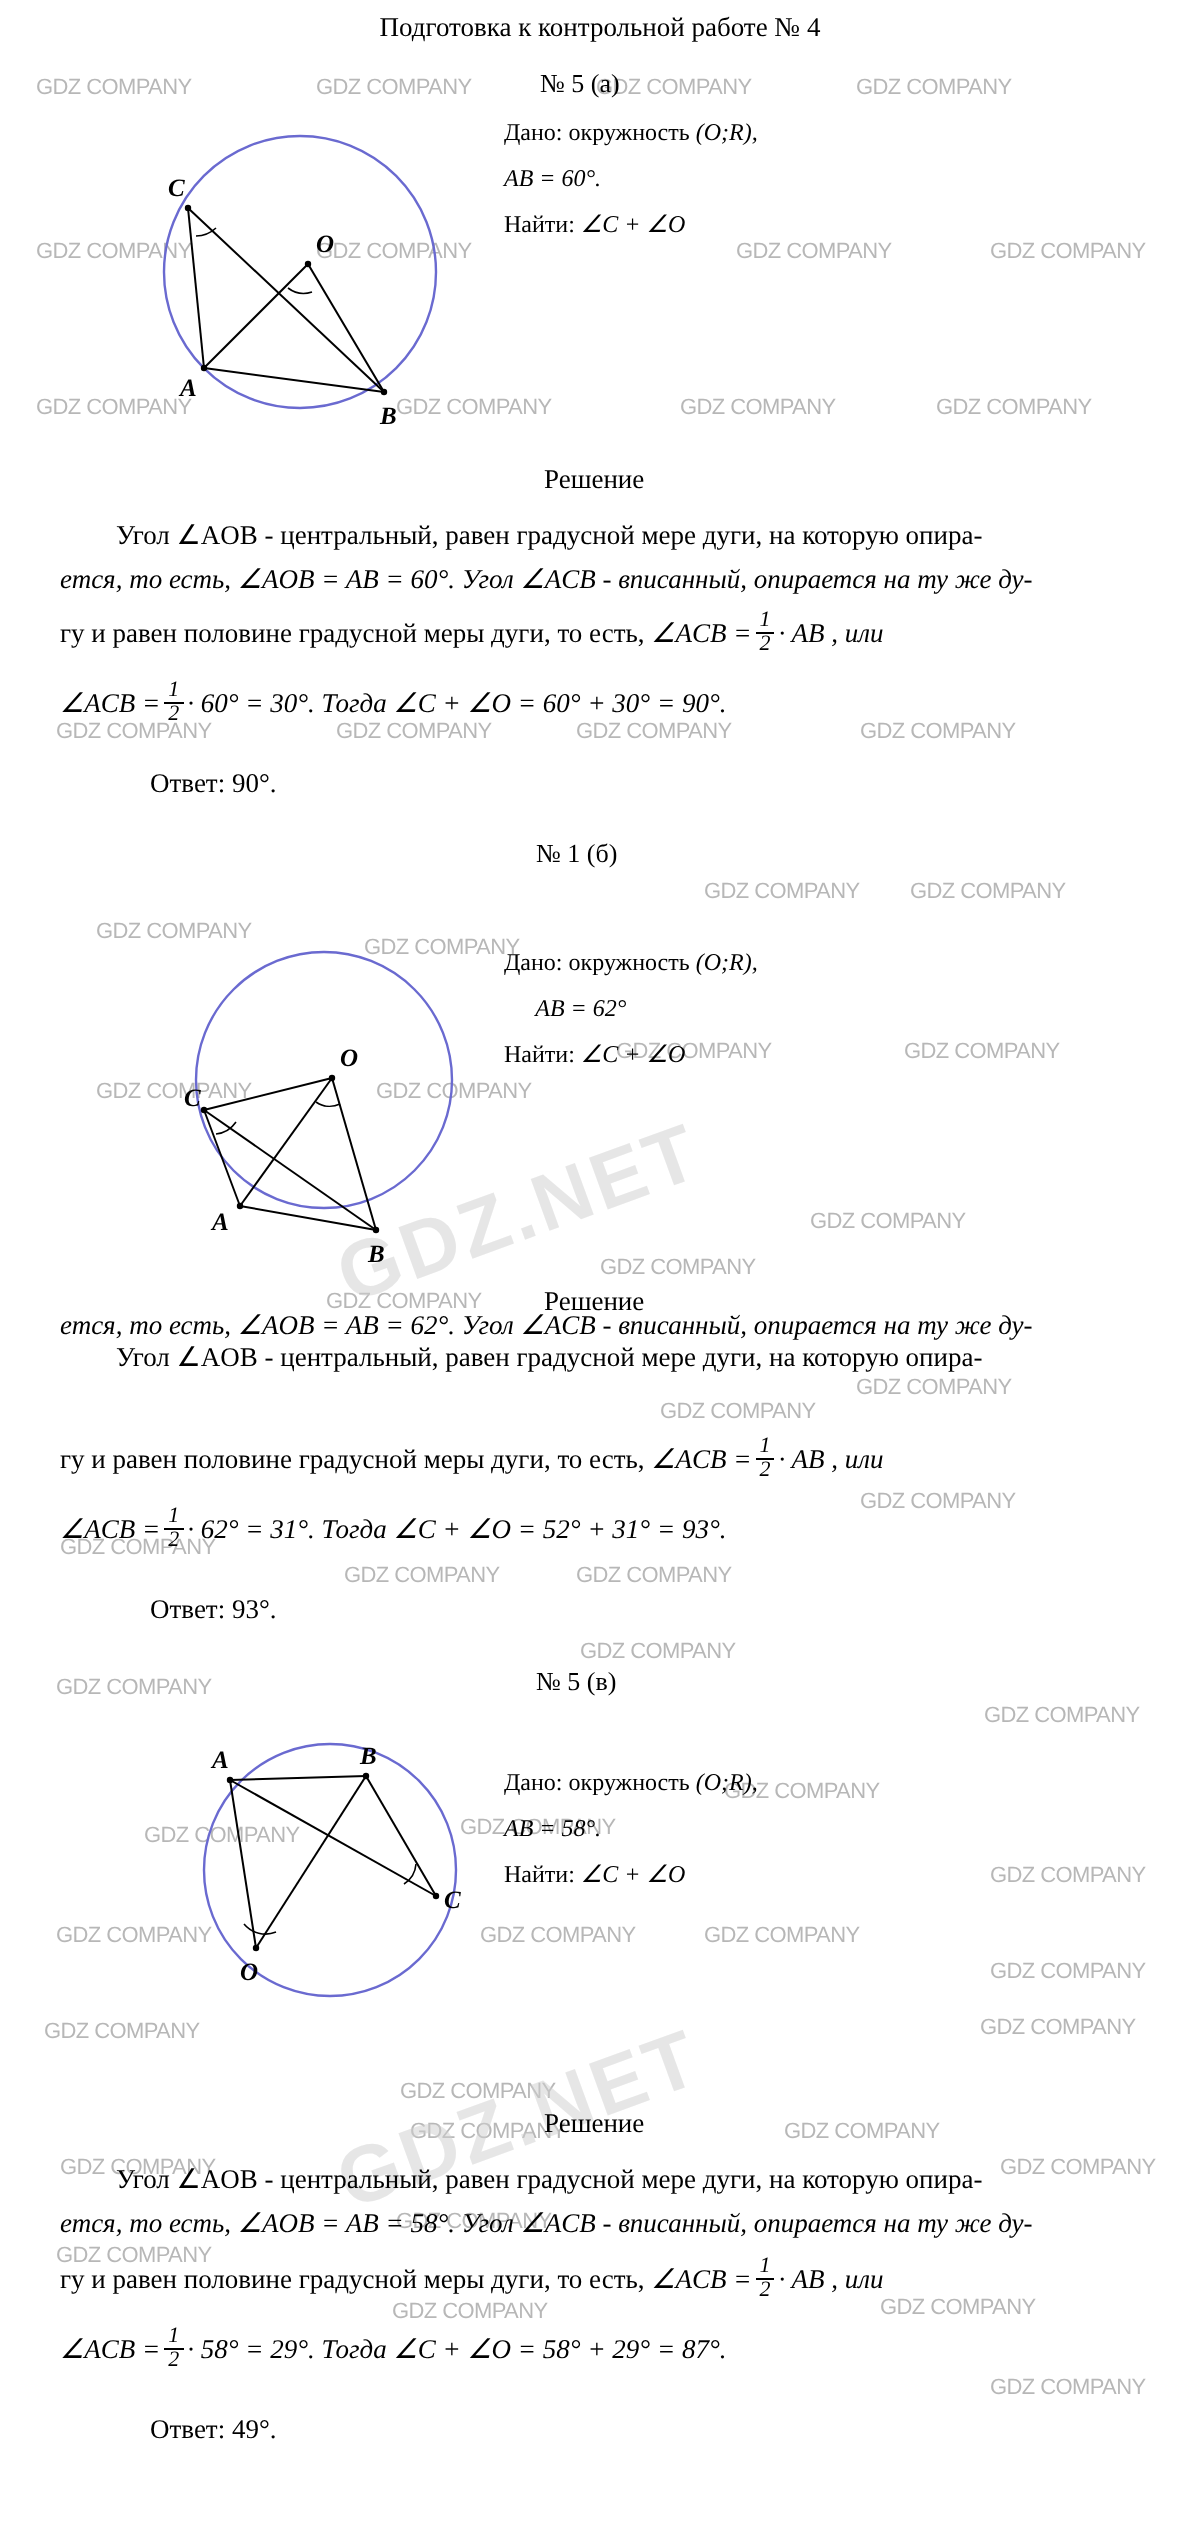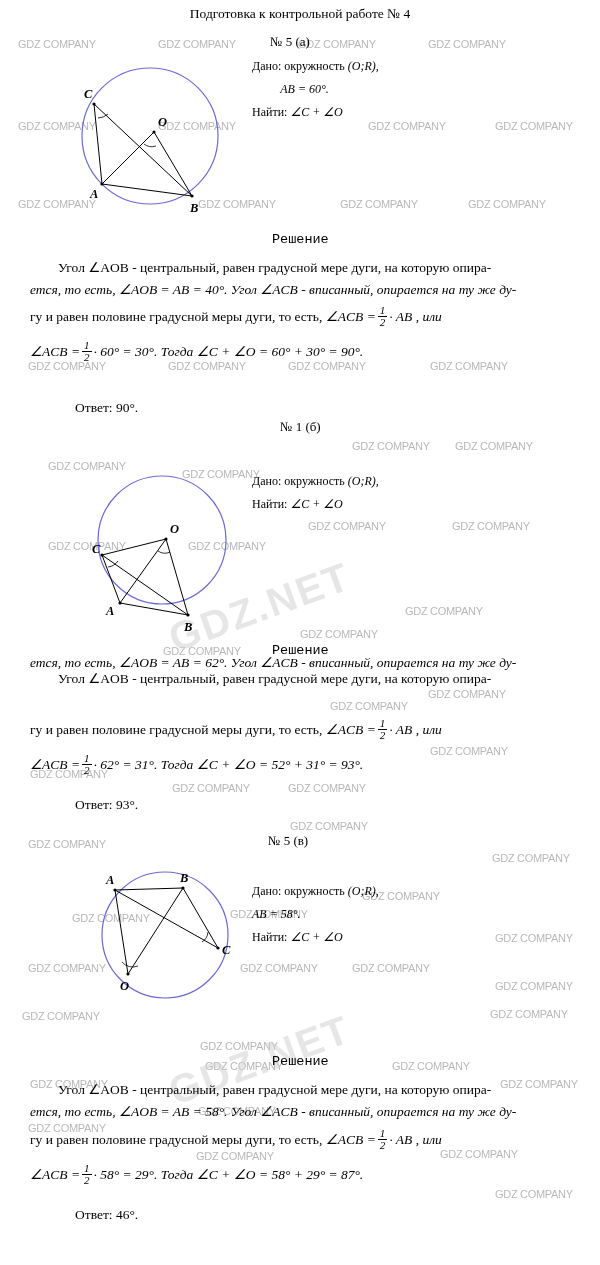--- a/index.html
+++ b/index.html
@@ -61,21 +61,20 @@
     left: 0;
   }
   .task-no {
     position: absolute;
     font-size: 13px;
     font-weight: normal;
   }
   .solution-lbl {
     position: absolute;
     font-size: 13.5px;
-    font-family: Liberation Mono, monospace;
   }
   .given {
     position: absolute;
     font-size: 12px;
     line-height: 1.9;
     white-space: nowrap;
   }
   .par {
     position: absolute;
     font-size: 13.5px;
@@ -183,21 +182,21 @@
 
   <div class="title">Подготовка к контрольной работе № 4</div>
 
   <div class="task-no" style="top:34px; left:270px; z-index:8;">№ 5 (а)</div>
 
   <div class="given" style="top:55px; left:252px; z-index:8;">
     <div>
       <span>Дано: окружность</span>
       <span class="it">(O;R),</span>
     </div>
-    <div style="text-align:right; padding-right:50px;">
+    <div style="text-align:left; padding-right:50px;">
       <span class="it">AB = 60°.</span>
     </div>
     <div>
       <span>Найти:</span>
       <span class="it">∠C + ∠O</span>
     </div>
   </div>
 
   <div class="figure" style="top:56px; left:62px; z-index:7;">
     <svg width="180" height="170" viewBox="0 0 180 170">
@@ -220,41 +219,44 @@
       <text class="fig-lbl" x="128" y="156">B</text>
     </svg>
   </div>
 
   <div class="solution-lbl" style="top:232px; left:272px; z-index:8;">Решение</div>
 
   <div class="par" style="top:256px; z-index:8;">
     <span style="margin-left:28px;">Угол ∠AOB - центральный, равен градусной мере дуги, на которую опира-</span>
   </div>
   <div class="par" style="top:278px; z-index:8;">
-    <span class="it">ется, то есть, ∠AOB = AB = 40°. Угол ∠ACB - вписанный, опирается на ту же ду-</span>
+    <span class="it">ется, то есть, ∠AOB = AB = 60°. Угол ∠ACB - вписанный, опирается на ту же ду-</span>
   </div>
   <div class="par" style="top:305px; z-index:8;">
     <span>гу и равен половине градусной меры дуги, то есть,</span>
     <span class="it nowrap">
       <span>∠ACB =</span><span class="frac"><span class="num">1</span><span class="den">2</span></span><span>· AB , или</span>
     </span>
   </div>
   <div class="par" style="top:340px; z-index:8;">
     <span class="it nowrap">
       <span>∠ACB =</span><span class="frac"><span class="num">1</span><span class="den">2</span></span><span>· 60° = 30°. Тогда ∠C + ∠O = 60° + 30° = 90°.</span>
     </span>
   </div>
-  <div class="ans" style="top:400px; z-index:8;">Ответ: 90°.</div>
-
-  <div class="task-no" style="top:419px; left:280px; z-index:8;">№ 1 (б)</div>
+  <div class="ans" style="top:384px; z-index:8;">Ответ: 90°.</div>
+
+  <div class="task-no" style="top:419px; left:268px; z-index:8;">№ 1 (б)</div>
 
   <div class="given" style="top:470px; left:252px; z-index:8;">
     <div>
       <span>Дано: окружность</span>
       <span class="it">(O;R),</span>
+    </div>
+    <div style="text-align:center; padding-right:50px;">
+      <span class="it">AB = 62°</span>
     </div>
     <div>
       <span>Найти:</span>
       <span class="it">∠C + ∠O</span>
     </div>
   </div>
 
   <div class="figure" style="top:455px; left:80px; z-index:7;">
     <svg width="180" height="180" viewBox="0 0 180 180">
       <circle cx="82" cy="85" r="64" fill="none" stroke="#6a6ad0" stroke-width="1.2"></circle>
@@ -349,15 +351,15 @@
     <span>гу и равен половине градусной меры дуги, то есть,</span>
     <span class="it nowrap">
       <span>∠ACB =</span><span class="frac"><span class="num">1</span><span class="den">2</span></span><span>· AB , или</span>
     </span>
   </div>
   <div class="par" style="top:1163px; z-index:8;">
     <span class="it nowrap">
       <span>∠ACB =</span><span class="frac"><span class="num">1</span><span class="den">2</span></span><span>· 58° = 29°. Тогда ∠C + ∠O = 58° + 29° = 87°.</span>
     </span>
   </div>
-  <div class="ans" style="top:1207px; z-index:8;">Ответ: 46°.</div>
+  <div class="ans" style="top:1207px; z-index:8;">Ответ: 49°.</div>
 
 </div>
 
 </body></html>

